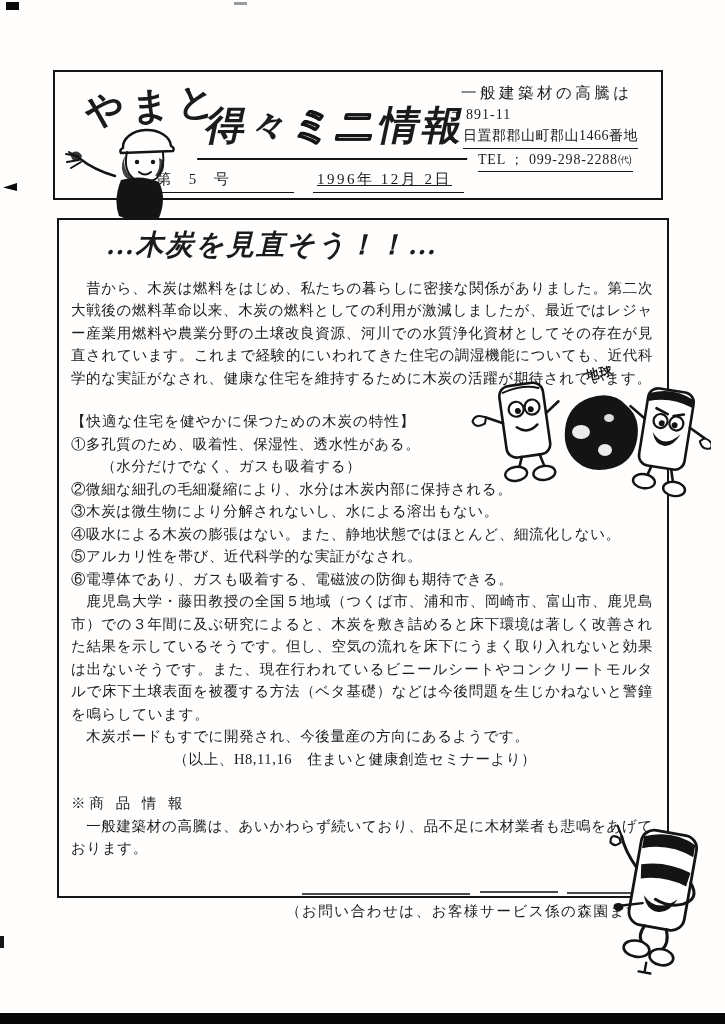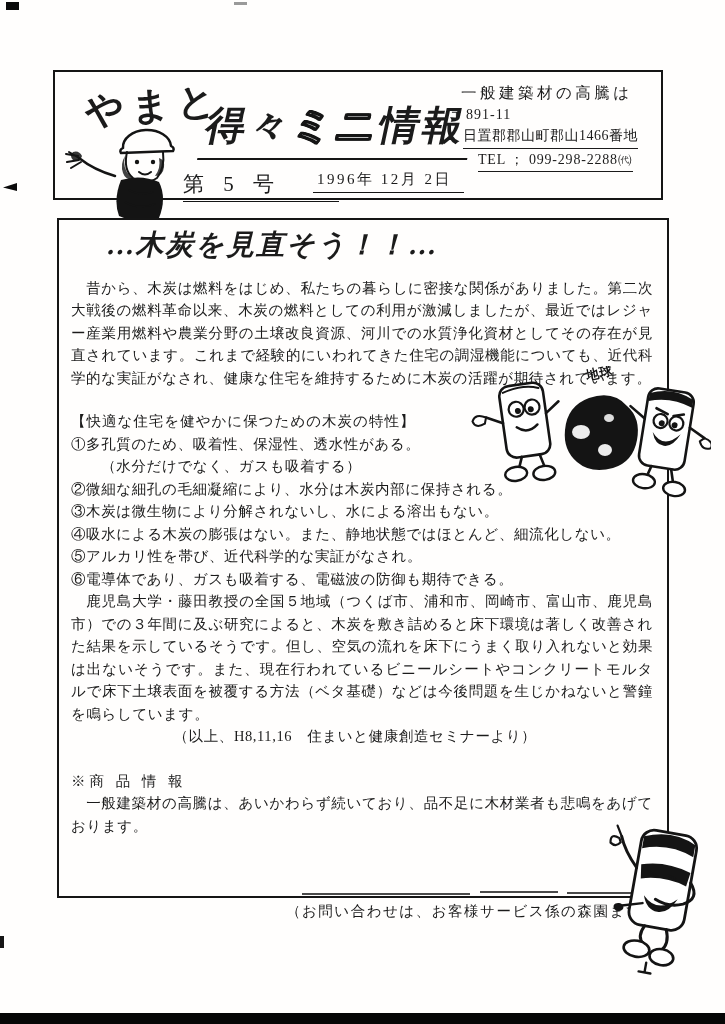--- a/index.html
+++ b/index.html
@@ -26,24 +26,24 @@
   .brand{position:absolute;left:30px;top:8px;font-size:38px;font-weight:bold;
          letter-spacing:7px;transform:rotate(-5deg);
          font-family:"DejaVu Sans","Liberation Sans",sans-serif;}
   .masthead{position:absolute;left:142px;top:26px;margin:0;font-size:40px;font-weight:600;
             letter-spacing:3px;transform:skewX(-12deg);transform-origin:left bottom;
             border-bottom:2.5px solid #151515;padding:0 8px 5px 2px;white-space:nowrap;}
   .masthead .outline{color:#fff;
      text-shadow:1.4px 0 #151515,-1.4px 0 #151515,0 1.4px #151515,0 -1.4px #151515,
                  1px 1px #151515,-1px -1px #151515,1px -1px #151515,-1px 1px #151515;
      -webkit-text-stroke:1.4px #151515;}
-  .issue{position:absolute;left:128px;top:98px;font-size:21px;letter-spacing:7px;
+  .issue{position:absolute;left:101px;top:98px;font-size:15px;letter-spacing:7px;
          border-bottom:1.5px solid #151515;padding:0 58px 3px 0;white-space:nowrap;}
   .date{position:absolute;left:258px;top:98px;font-size:15px;letter-spacing:2.5px;
-        border-bottom:1.5px solid #151515;padding:0 12px 3px 4px;white-space:nowrap;}
+        border-bottom:1.5px solid #151515;padding:0 12px 3px 4px;white-space:nowrap;text-decoration:underline;}
   .company{position:absolute;left:396px;top:10px;width:208px;font-size:14px;line-height:21.5px;}
   .company .name{font-size:15.5px;letter-spacing:3.5px;margin-left:10px;}
   .company .postal{letter-spacing:1px;}
   .company .addr{margin-left:12px;letter-spacing:0.5px;}
   .company .tel,.company .fax{margin-left:27px;letter-spacing:0.8px;}
   .u{border-bottom:1.5px solid #1b1b1b;display:inline-block;padding-bottom:1px;}
   .worker-svg{position:absolute;left:8px;top:42px;}
 
   
   .article-box{position:absolute;left:57px;top:218px;width:612px;height:680px;
@@ -172,20 +172,21 @@
     <div class="features-heading">【快適な住宅を健やかに保つための木炭の特性】</div>
     <div class="feat">①多孔質のため、吸着性、保湿性、透水性がある。</div>
     <div class="feat">　　（水分だけでなく、ガスも吸着する）</div>
     <div class="feat">②微細な細孔の毛細凝縮により、水分は木炭内部に保持される。</div>
     <div class="feat">③木炭は微生物により分解されないし、水による溶出もない。</div>
     <div class="feat">④吸水による木炭の膨張はない。また、静地状態ではほとんど、細流化しない。</div>
     <div class="feat">⑤アルカリ性を帯び、近代科学的な実証がなされ。</div>
     <div class="feat">⑥電導体であり、ガスも吸着する、電磁波の防御も期待できる。</div>
 
     <p class="para research">　鹿児島大学・藤田教授の全国５地域（つくば市、浦和市、岡崎市、富山市、鹿児島市）での３年間に及ぶ研究によると、木炭を敷き詰めると床下環境は著しく改善された結果を示しているそうです。但し、空気の流れを床下にうまく取り入れないと効果は出ないそうです。また、現在行われているビニールシートやコンクリートモルタルで床下土壌表面を被覆する方法（ベタ基礎）などは今後問題を生じかねないと警鐘を鳴らしています。</p>
+    <p class="para">　木炭ボードもすでに開発され、今後量産の方向にあるようです。</p>
     <p class="para credit">（以上、H8,11,16　住まいと健康創造セミナーより）</p>
 
     <div class="product-heading">※商 品 情 報</div>
     <p class="para">　一般建築材の高騰は、あいかわらず続いており、品不足に木材業者も悲鳴をあげております。</p>
   </main>
 
   <div class="contact">（お問い合わせは、お客様サービス係の森園まで）</div>
 
   <svg class="bottom-mascot" width="120" height="168" viewBox="0 0 120 168" aria-hidden="true">
     <g transform="rotate(10 62 80)">

